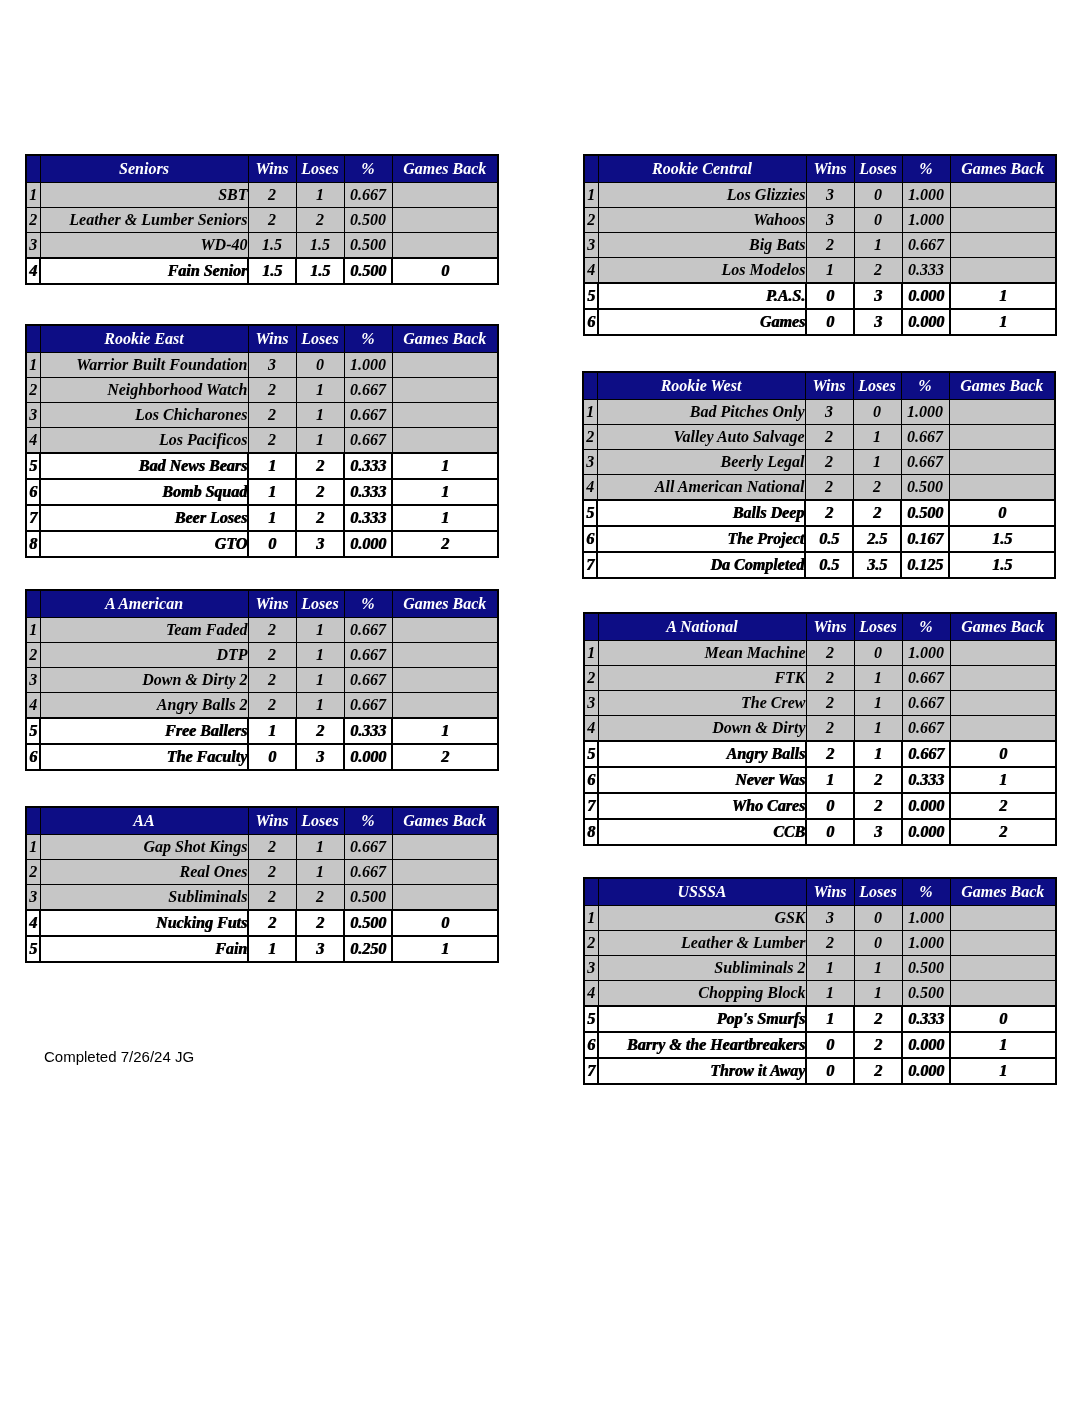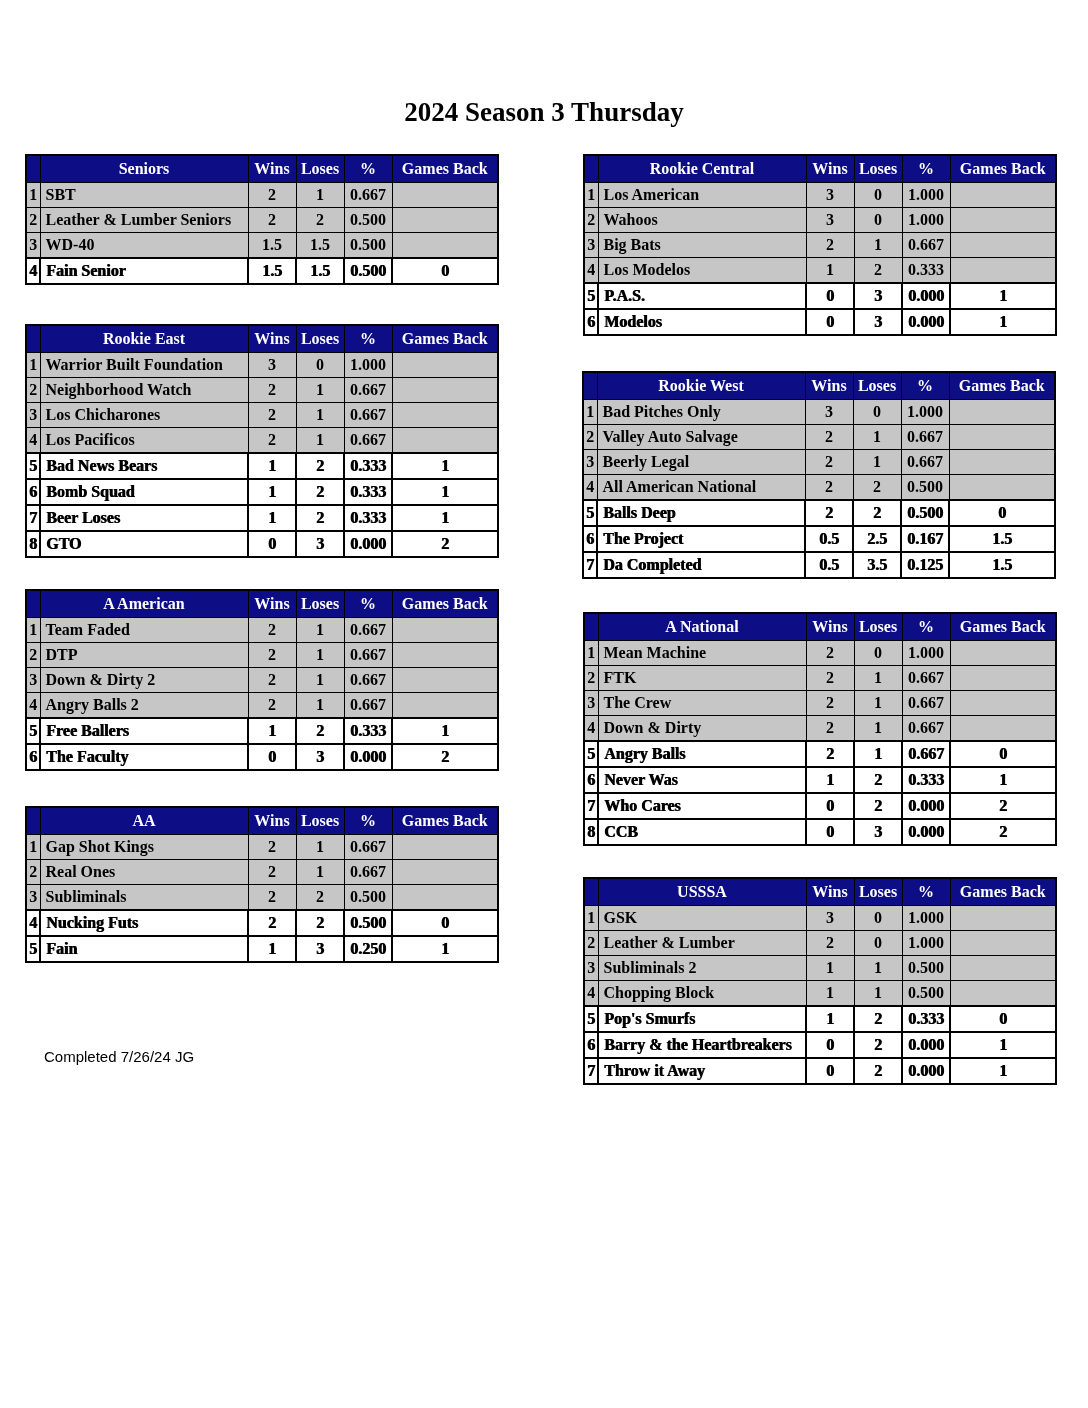--- a/index.html
+++ b/index.html
@@ -15,37 +15,36 @@
   .st-wrap{position:absolute;}
   .pos-0{left:25px;top:154px}
   .pos-1{left:25px;top:324px}
   .pos-2{left:25px;top:589px}
   .pos-3{left:25px;top:806px}
   .pos-4{left:583px;top:154px}
   .pos-5{left:582px;top:371px}
   .pos-6{left:583px;top:612px}
   .pos-7{left:583px;top:877px}
   table.st{border-collapse:collapse;table-layout:fixed;width:472px;
-           border:2px solid var(--ink);font-family:"Liberation Serif",serif;}
+           border:2px solid var(--ink);font-family:"Liberation Serif",serif;font-style:italic;}
   table.st td{border:1px solid var(--ink);height:24px;padding:0;overflow:hidden;
               white-space:nowrap;font-size:16px;font-weight:bold;color:var(--ink);
               line-height:24px;box-sizing:border-box;}
   table.st thead td{background:var(--navy);color:#ffffff;text-align:center;height:26px;line-height:26px;}
   table.st tbody tr.above td{background:var(--shaded);}
   table.st tbody tr.below td{background:#ffffff;border-width:2px;text-shadow:0.7px 0 0 currentColor;}
-  table.st td.team{text-align:left;padding-left:5px;}
+  table.st td.team{text-align:right;padding-left:5px;}
   table.st td.rank,table.st td.num{text-align:center;}
   .footer{position:absolute;left:44px;top:1048px;font-family:"Liberation Sans",sans-serif;
           font-size:15px;color:var(--ink);}
 </style>
 </head>
 <body>
 
 <div class="page">
-  <h1 class="title">2024 Season 3 Thursday</h1>
 
   <section class="st-wrap pos-0">
       <table class="st">
         <colgroup>
           <col style="width: 14px;">
           <col style="width: 208px;">
           <col style="width: 48px;">
           <col style="width: 48px;">
           <col style="width: 48px;">
           <col style="width: 106px;">
@@ -336,21 +335,21 @@
             <td>Rookie Central</td>
             <td>Wins</td>
             <td>Loses</td>
             <td>%</td>
             <td>Games Back</td>
           </tr>
         </thead>
         <tbody>
           <tr class="above">
             <td class="rank">1</td>
-            <td class="team">Los American</td>
+            <td class="team">Los Glizzies</td>
             <td class="num">3</td>
             <td class="num">0</td>
             <td class="num">1.000</td>
             <td class="num"></td>
           </tr>
           <tr class="above">
             <td class="rank">2</td>
             <td class="team">Wahoos</td>
             <td class="num">3</td>
             <td class="num">0</td>
@@ -376,21 +375,21 @@
           <tr class="below">
             <td class="rank">5</td>
             <td class="team">P.A.S.</td>
             <td class="num">0</td>
             <td class="num">3</td>
             <td class="num">0.000</td>
             <td class="num">1</td>
           </tr>
           <tr class="below">
             <td class="rank">6</td>
-            <td class="team">Modelos</td>
+            <td class="team">Games</td>
             <td class="num">0</td>
             <td class="num">3</td>
             <td class="num">0.000</td>
             <td class="num">1</td>
           </tr>
         </tbody>
       </table>
     </section>
   <section class="st-wrap pos-5">
       <table class="st">

